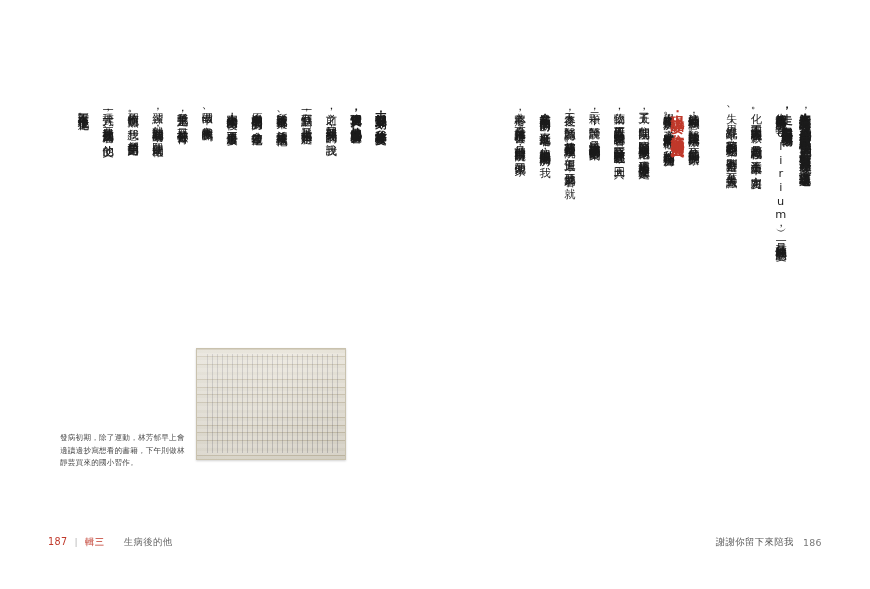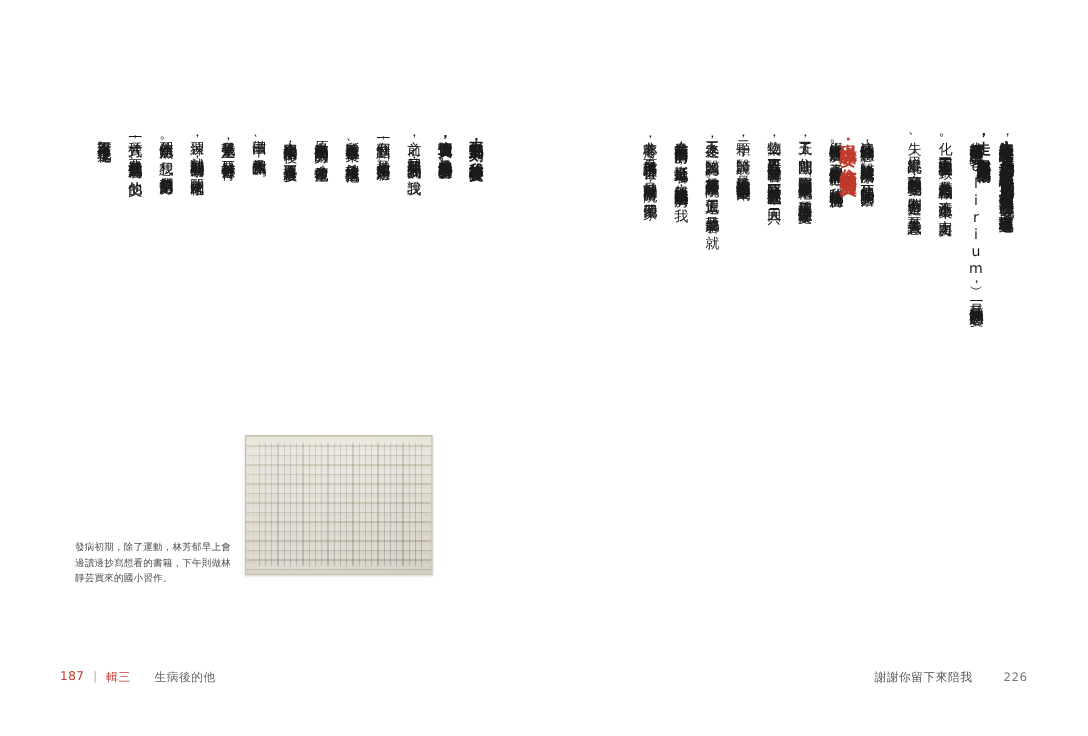--- a/index.html
+++ b/index.html
@@ -204,21 +204,21 @@
     color: #666;
     margin-left: 12px;
   }
 
   .footer-right {
     position: absolute;
     right: 48px;
     bottom: 40px;
     display: flex;
     align-items: center;
-    gap: 25px;
+    gap: 9px;
     font-size: 9.4px;
     color: #555;
     letter-spacing: 0.4px;
   }
   .footer-right .pno {
     color: #777;
   }
 </style>
 </head>
 <body>
@@ -250,21 +250,21 @@
     <div class="lead-line" style="right: 74px;">
       <div class="vcol">走，容易再因而迷路或受傷。</div>
     </div>
 
     <div class="section-head">
       <div class="head-text">出現譫妄．住進精神科病房那五天</div>
     </div>
 
     <div class="footer-right">
       <span>謝謝你留下來陪我</span>
-      <span class="pno">226</span>
+      <span class="pno">186</span>
     </div>
   </div>
 
   <div class="left-page">
 
     <div class="lp-body">
       <div class="vcol tall bold">也似乎直到那一刻，我才終於有接受</div>
       <div class="vcol tall bold">這個現實，他是真的退步失智了。</div>
       <div class="vcol tall">之前，就如同我兒子批評我的，說我</div>
       <div class="vcol tall">有一個缺點，就是太相信「人定勝天」。</div>

